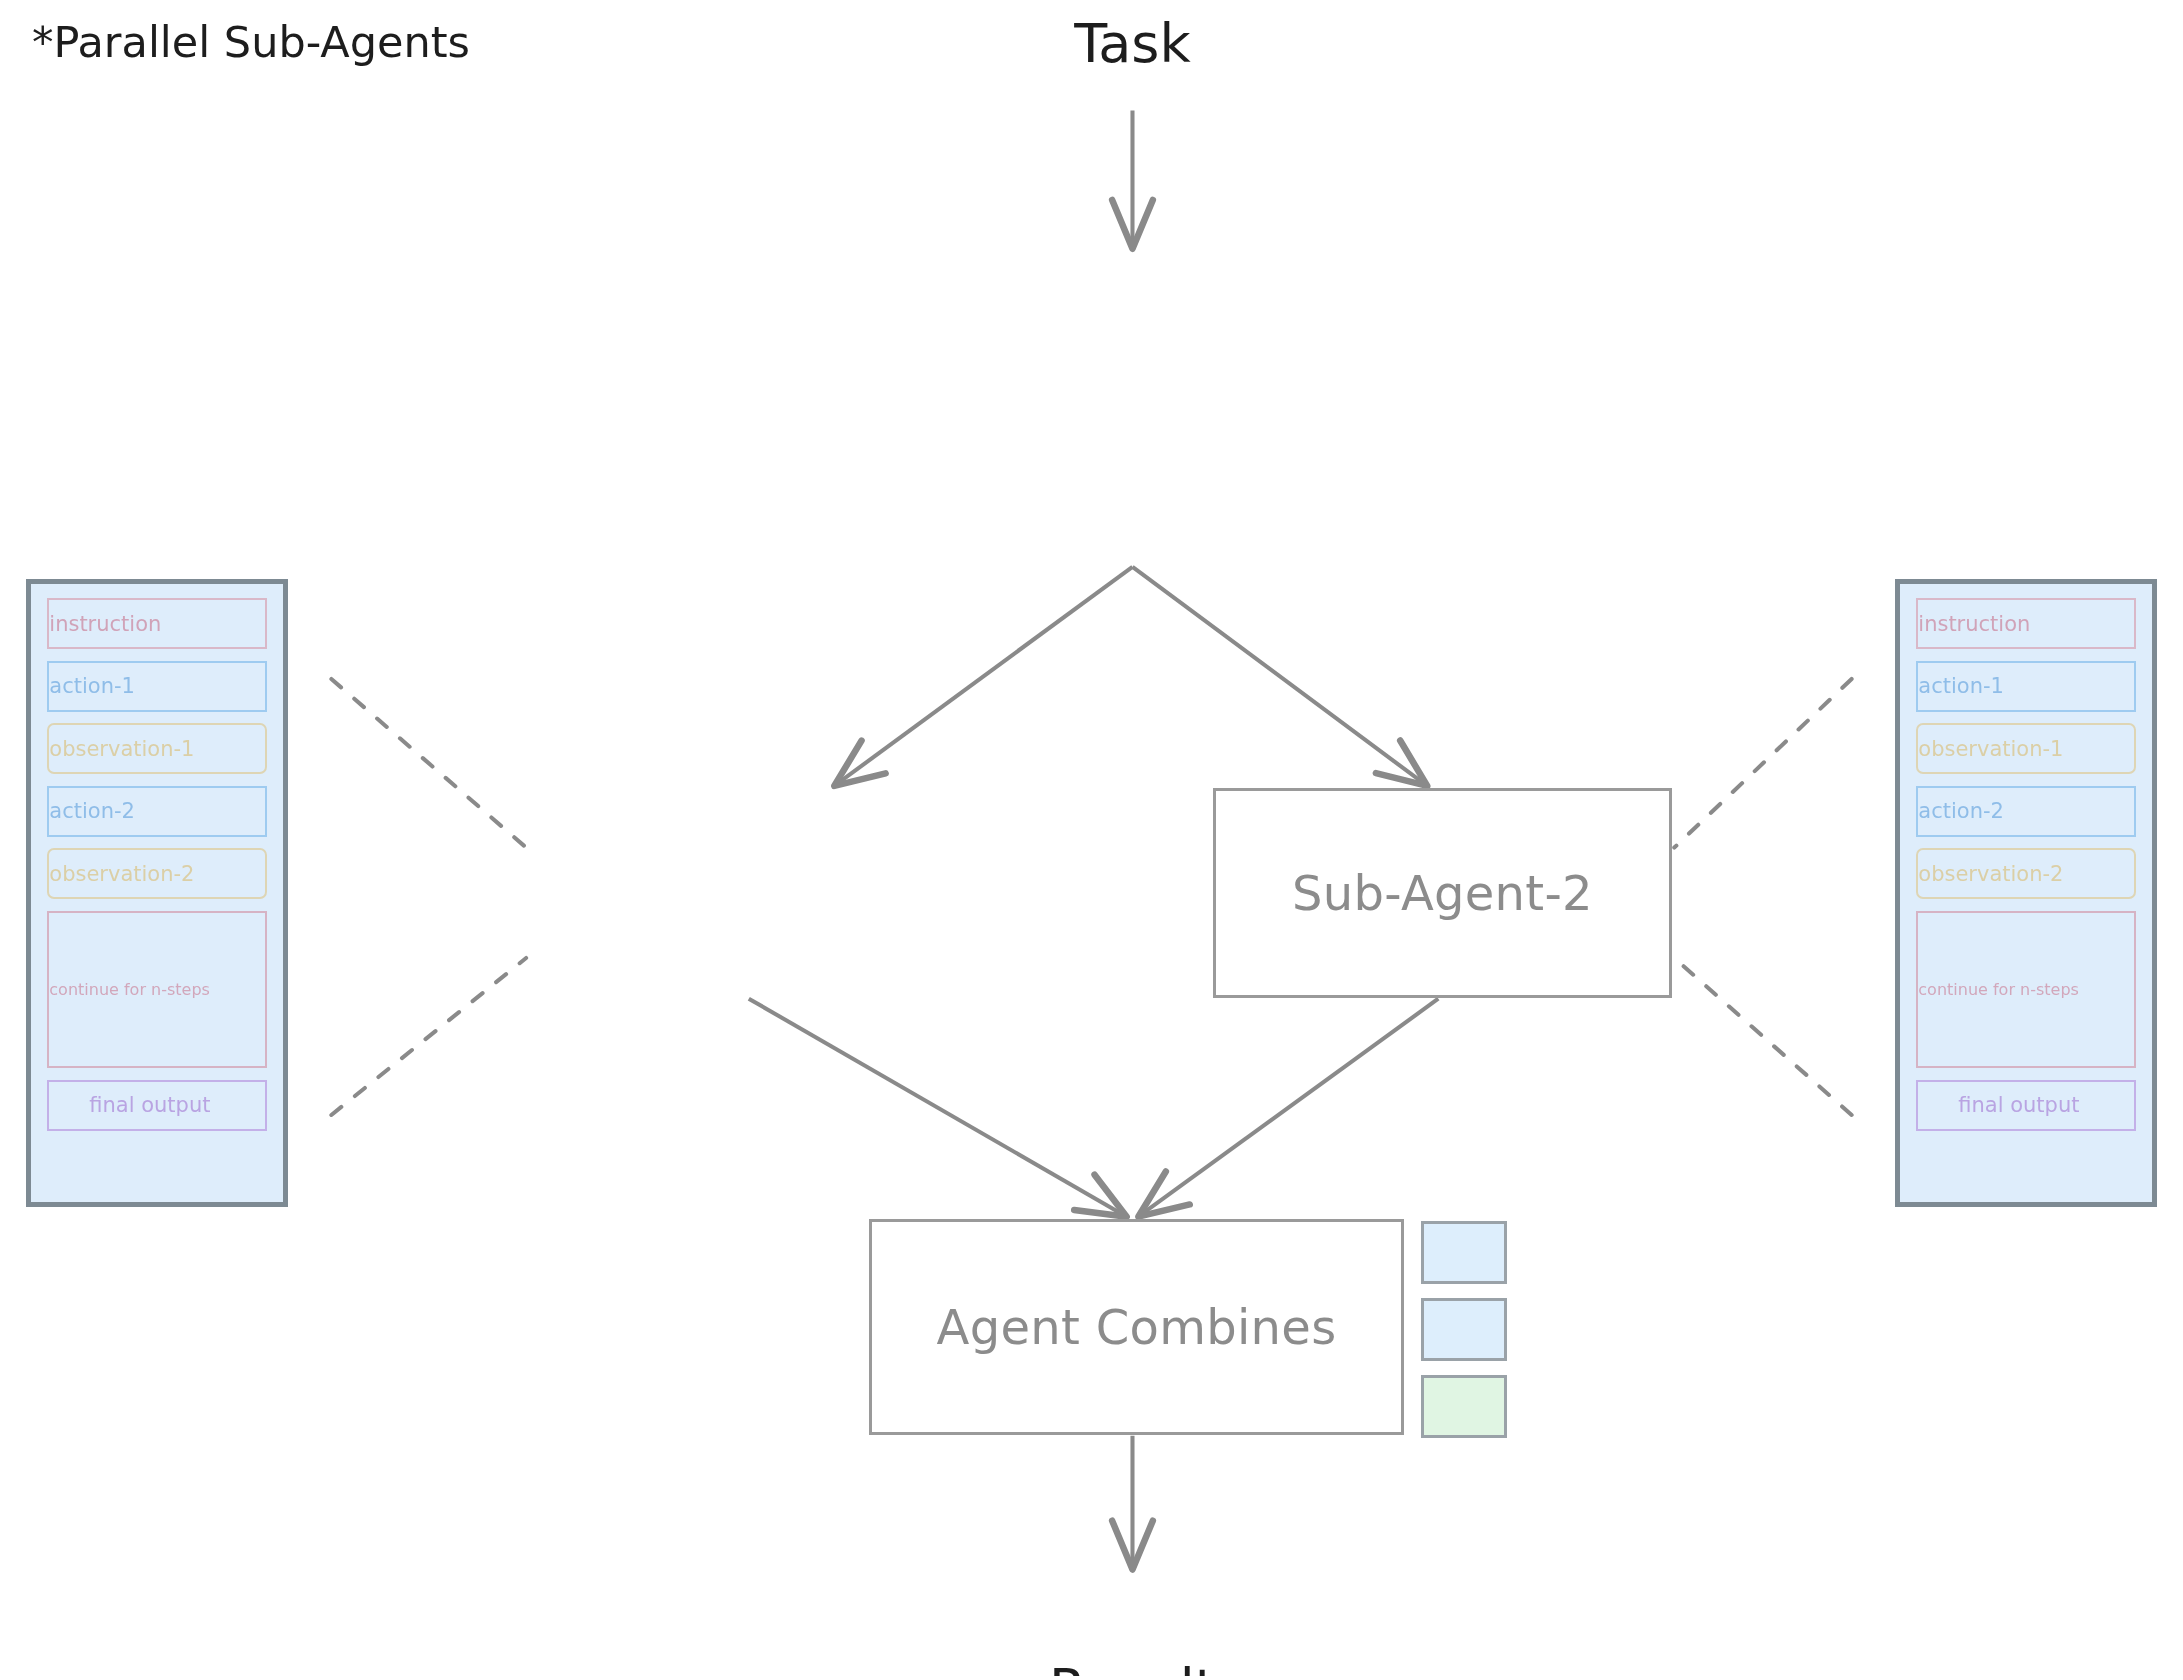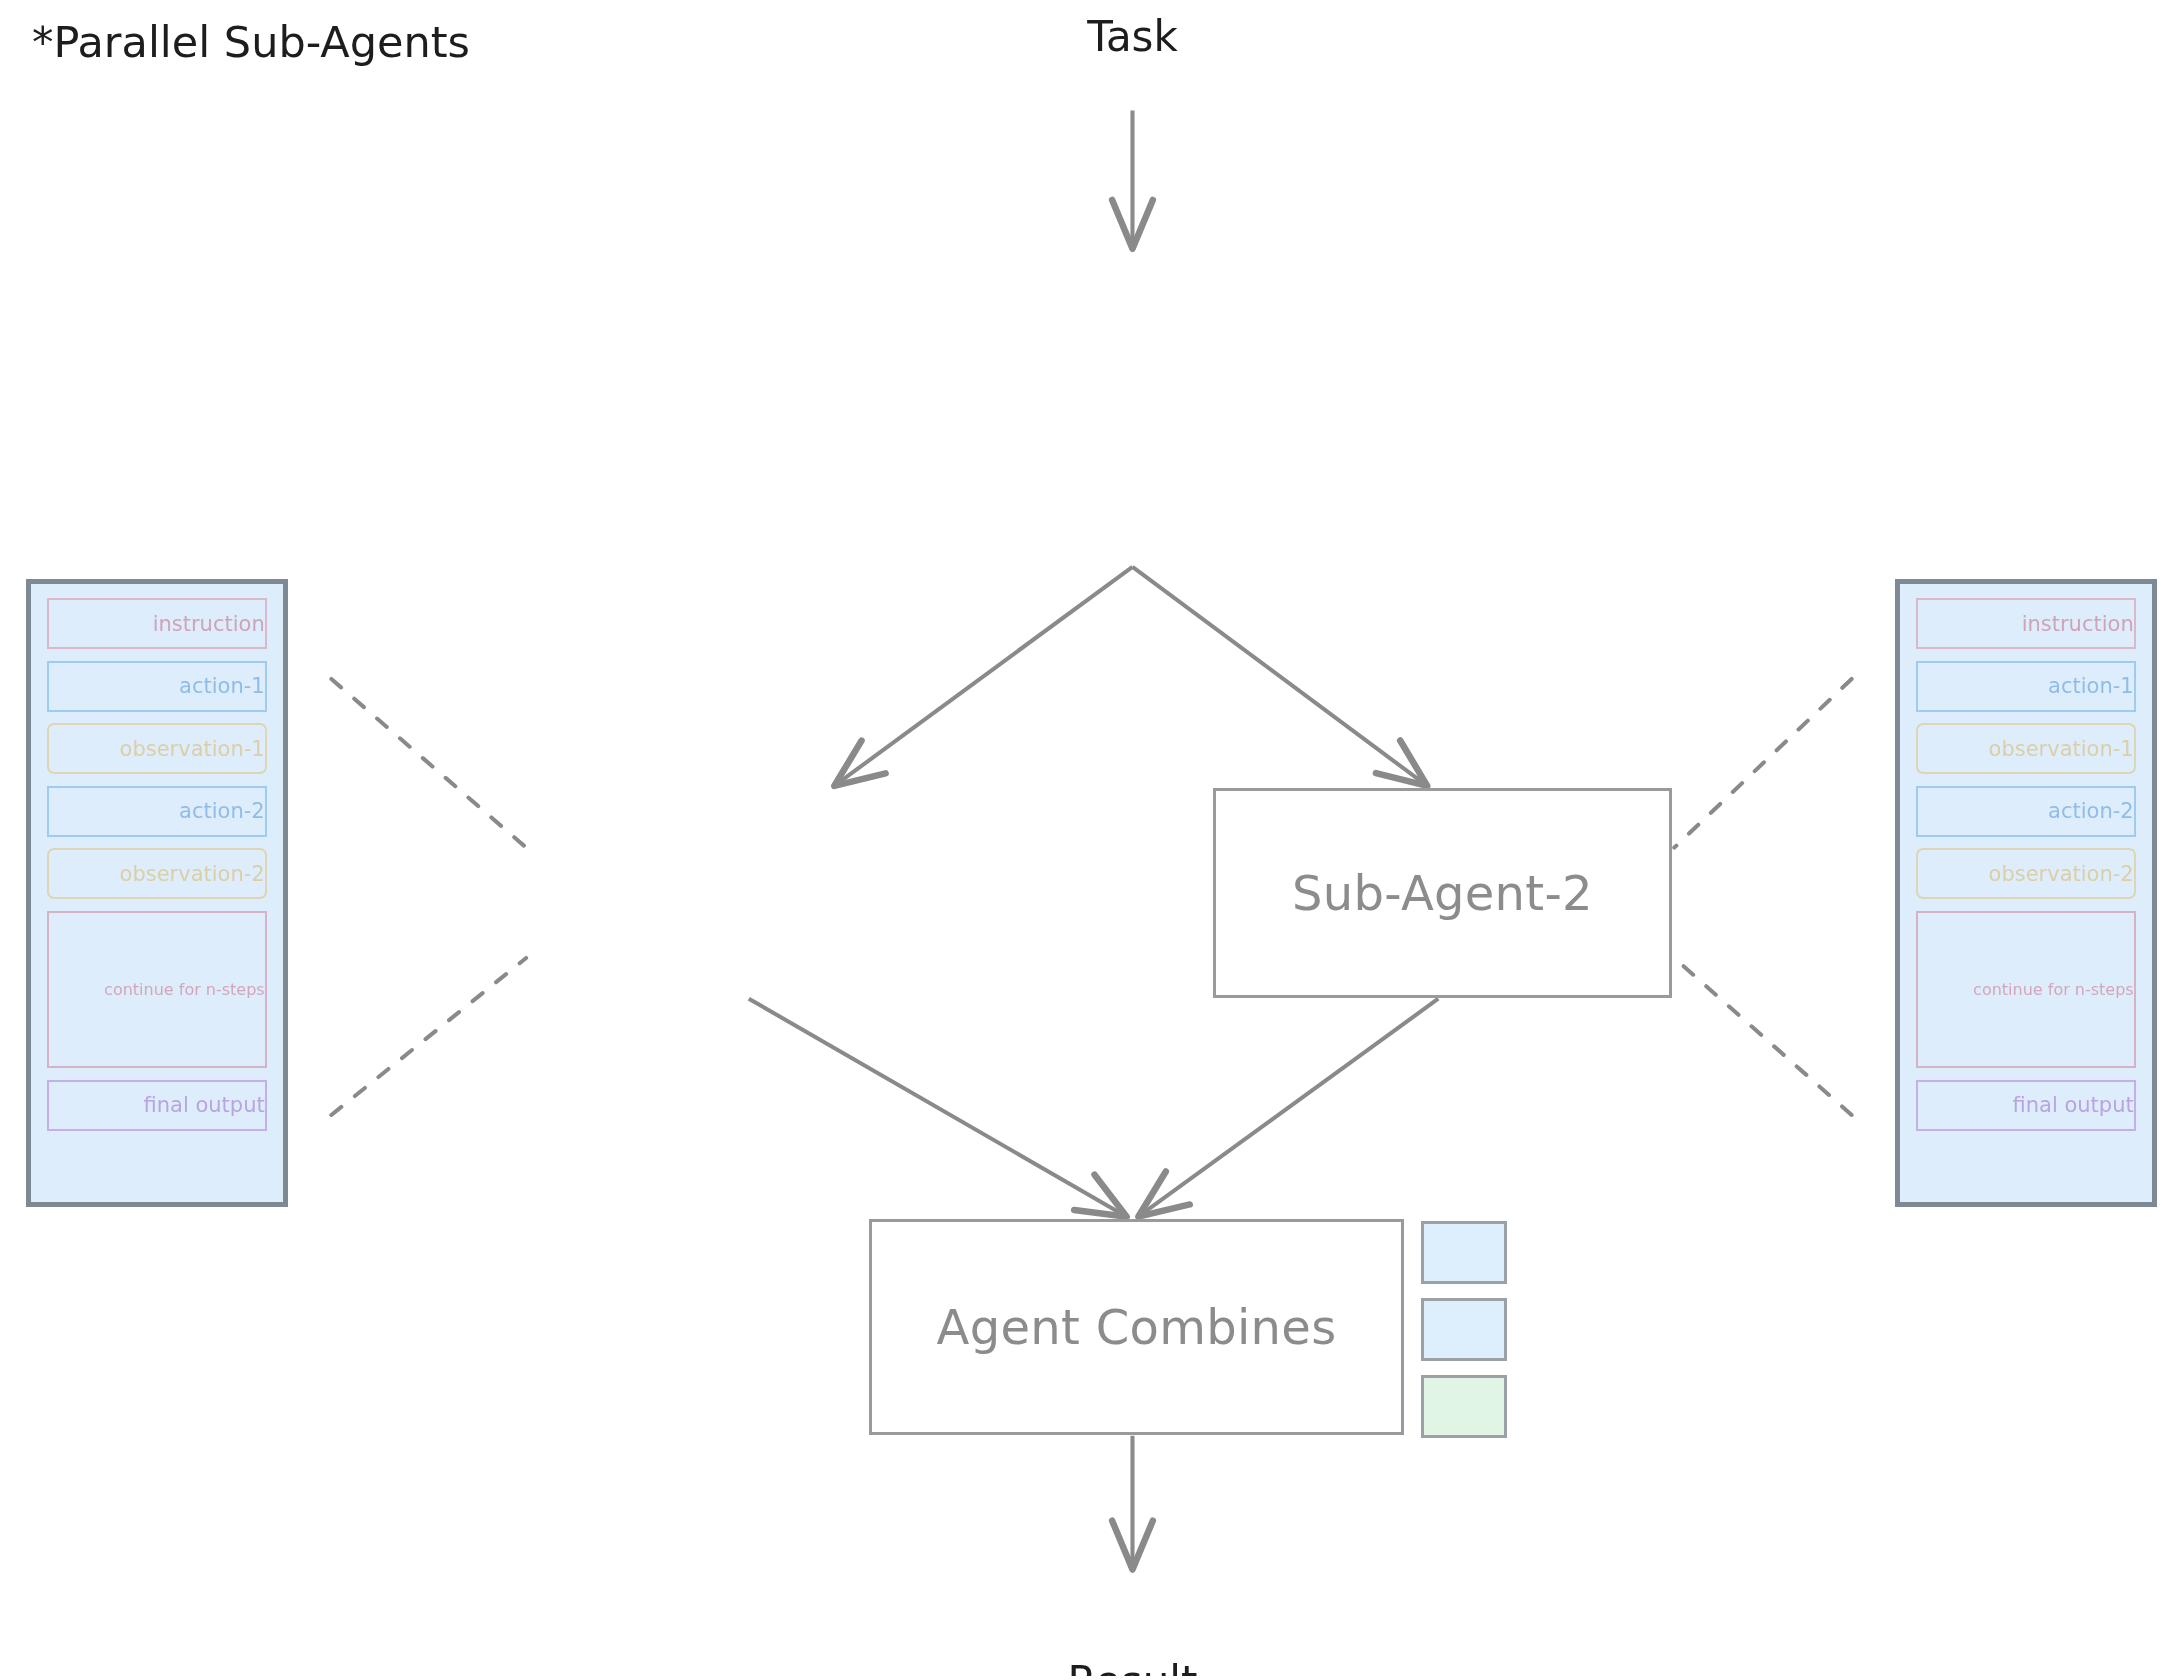--- a/index.html
+++ b/index.html
@@ -23,21 +23,21 @@
     top: 0;
     width: 2183px;
     height: 1680px;
     pointer-events: none;
   }
 
   
   .endpoint-label {
     position: absolute;
     color: #1d1d1d;
-    font-size: 42px;
+    font-size: 54px;
     font-family: "DejaVu Sans", sans-serif;
     white-space: nowrap;
     text-align: center;
   }
 
   
   .corner-note {
     position: absolute;
     color: #1d1d1d;
     font-size: 43px;
@@ -72,21 +72,21 @@
     padding: 14px 16.3px;
     display: flex;
     flex-direction: column;
   }
   .trace-row {
     box-sizing: border-box;
     border: 2.3px solid #cccccc;
     background: transparent;
     display: flex;
     align-items: center;
-    justify-content: flex-end;
+    justify-content: flex-start;
     text-align: center;
     margin-bottom: 11.6px;
   }
   .trace-row .trace-label {
     font-size: 21px;
     font-family: "DejaVu Sans", sans-serif;
     white-space: nowrap;
   }
   .trace-row.kind-instruction { border-color: #d9b8c8; height: 51px; }
   .trace-row.kind-instruction .trace-label { color: #d0a3b8; }

